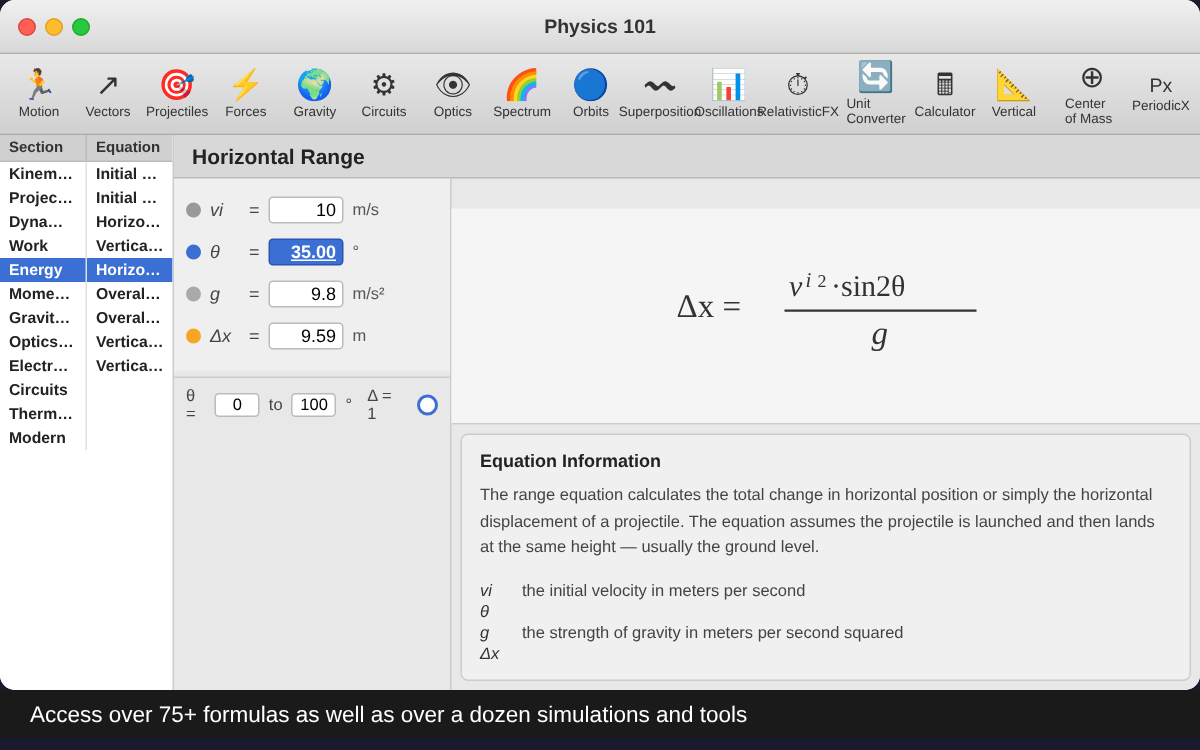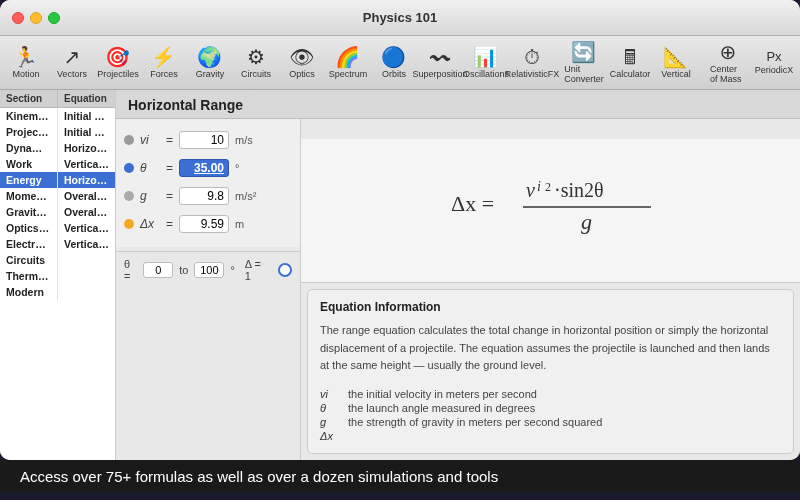--- a/index.html
+++ b/index.html
@@ -318,21 +318,20 @@
           <div class="info-panel">
             <div class="info-panel-title">Equation Information</div>
             <div class="info-text">The range equation calculates the total change in horizontal position or simply the horizontal displacement of a projectile. The equation assumes the projectile is launched and then lands at the same height — usually the ground level.</div>
             <div class="equation-vars">
               <div class="info-var-row">
                 <span class="info-var-sym">vi</span>
                 <span class="info-var-desc">the initial velocity in meters per second</span>
               </div>
               <div class="info-var-row">
                 <span class="info-var-sym">θ</span>
-                <span class="info-var-desc">the launch angle measured in degrees</span>
               </div>
               <div class="info-var-row">
                 <span class="info-var-sym">g</span>
                 <span class="info-var-desc">the strength of gravity in meters per second squared</span>
               </div>
               <div class="info-var-row">
                 <span class="info-var-sym">Δx</span>
               </div>
             </div>
           </div>

